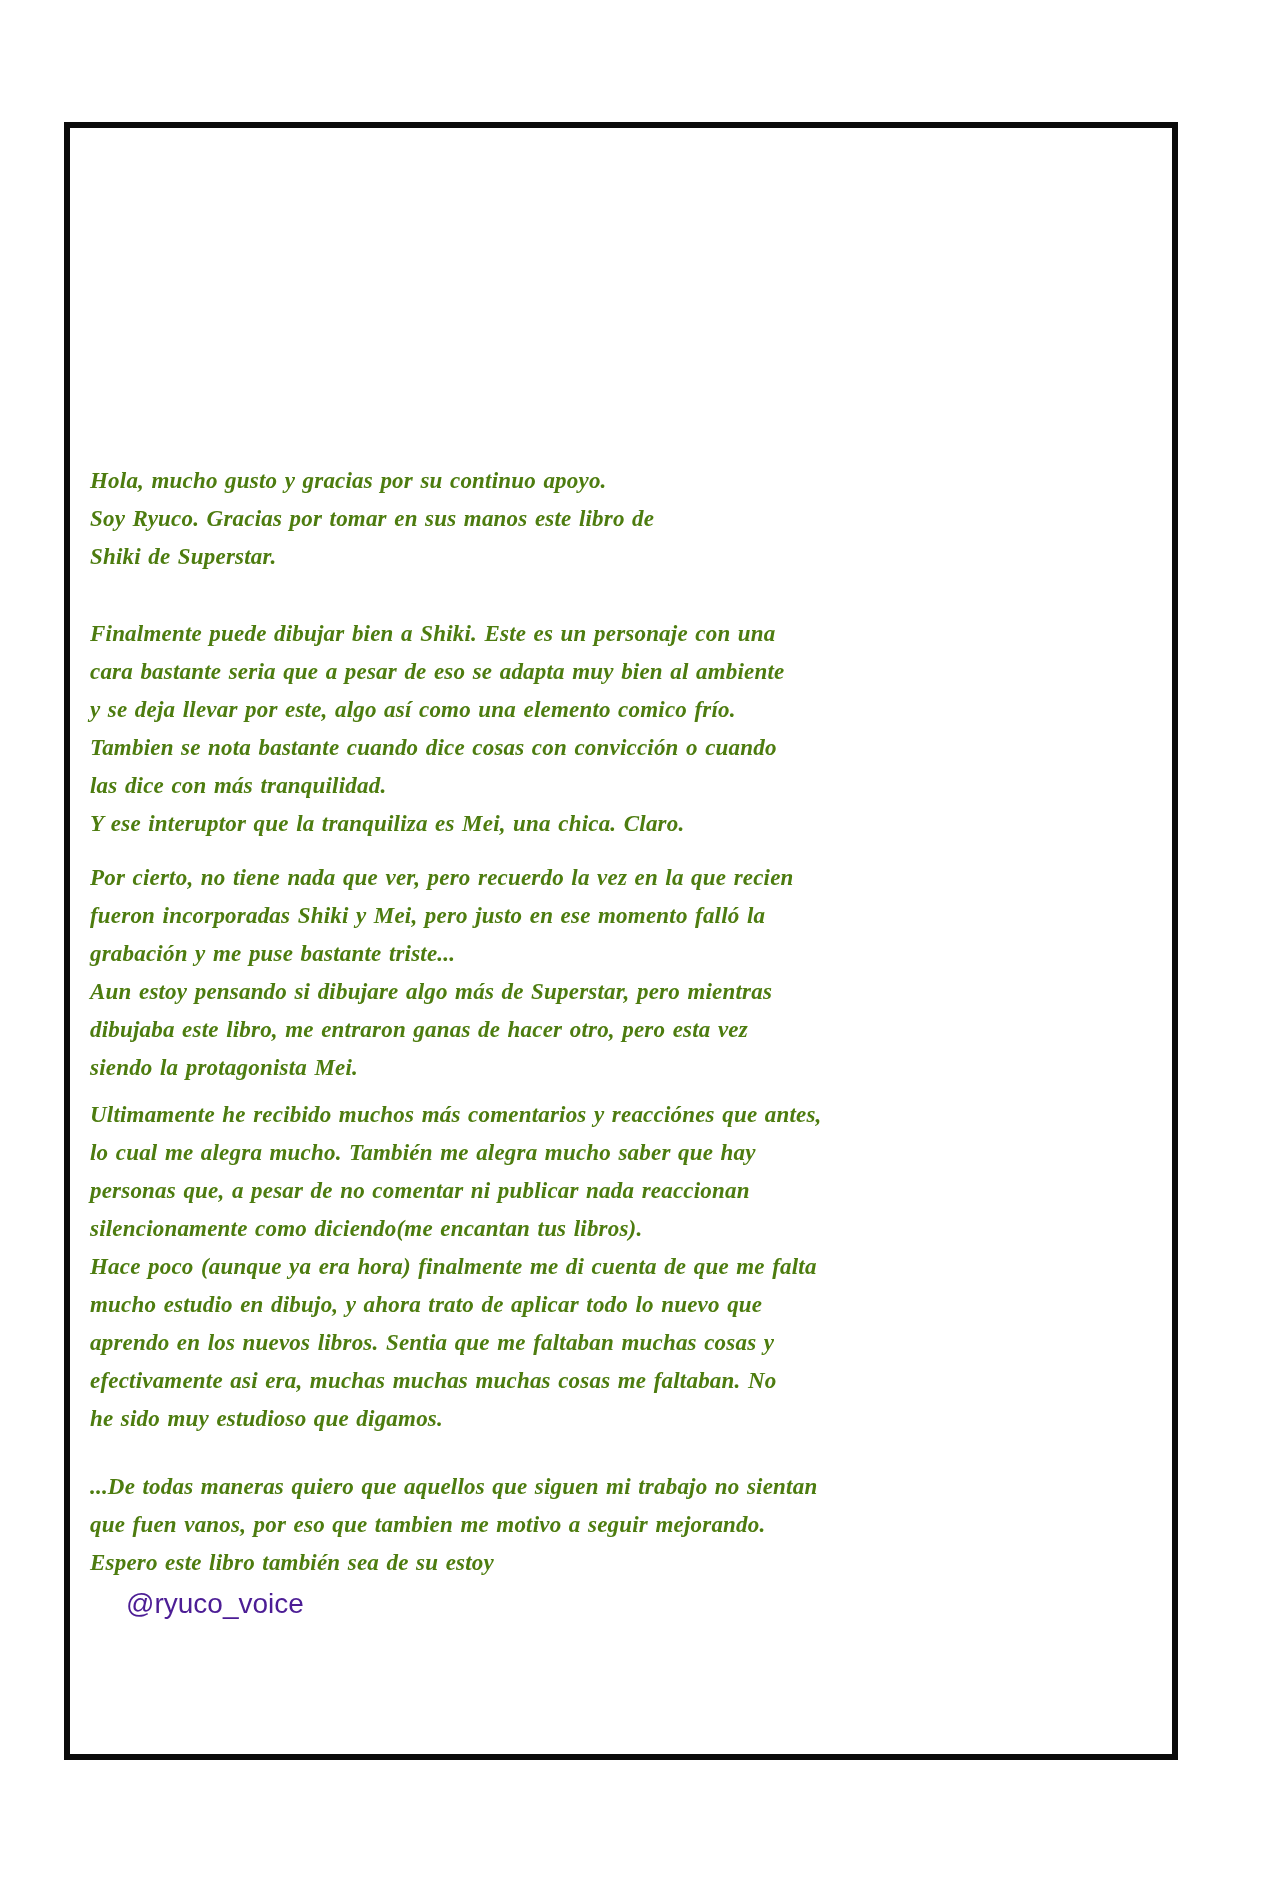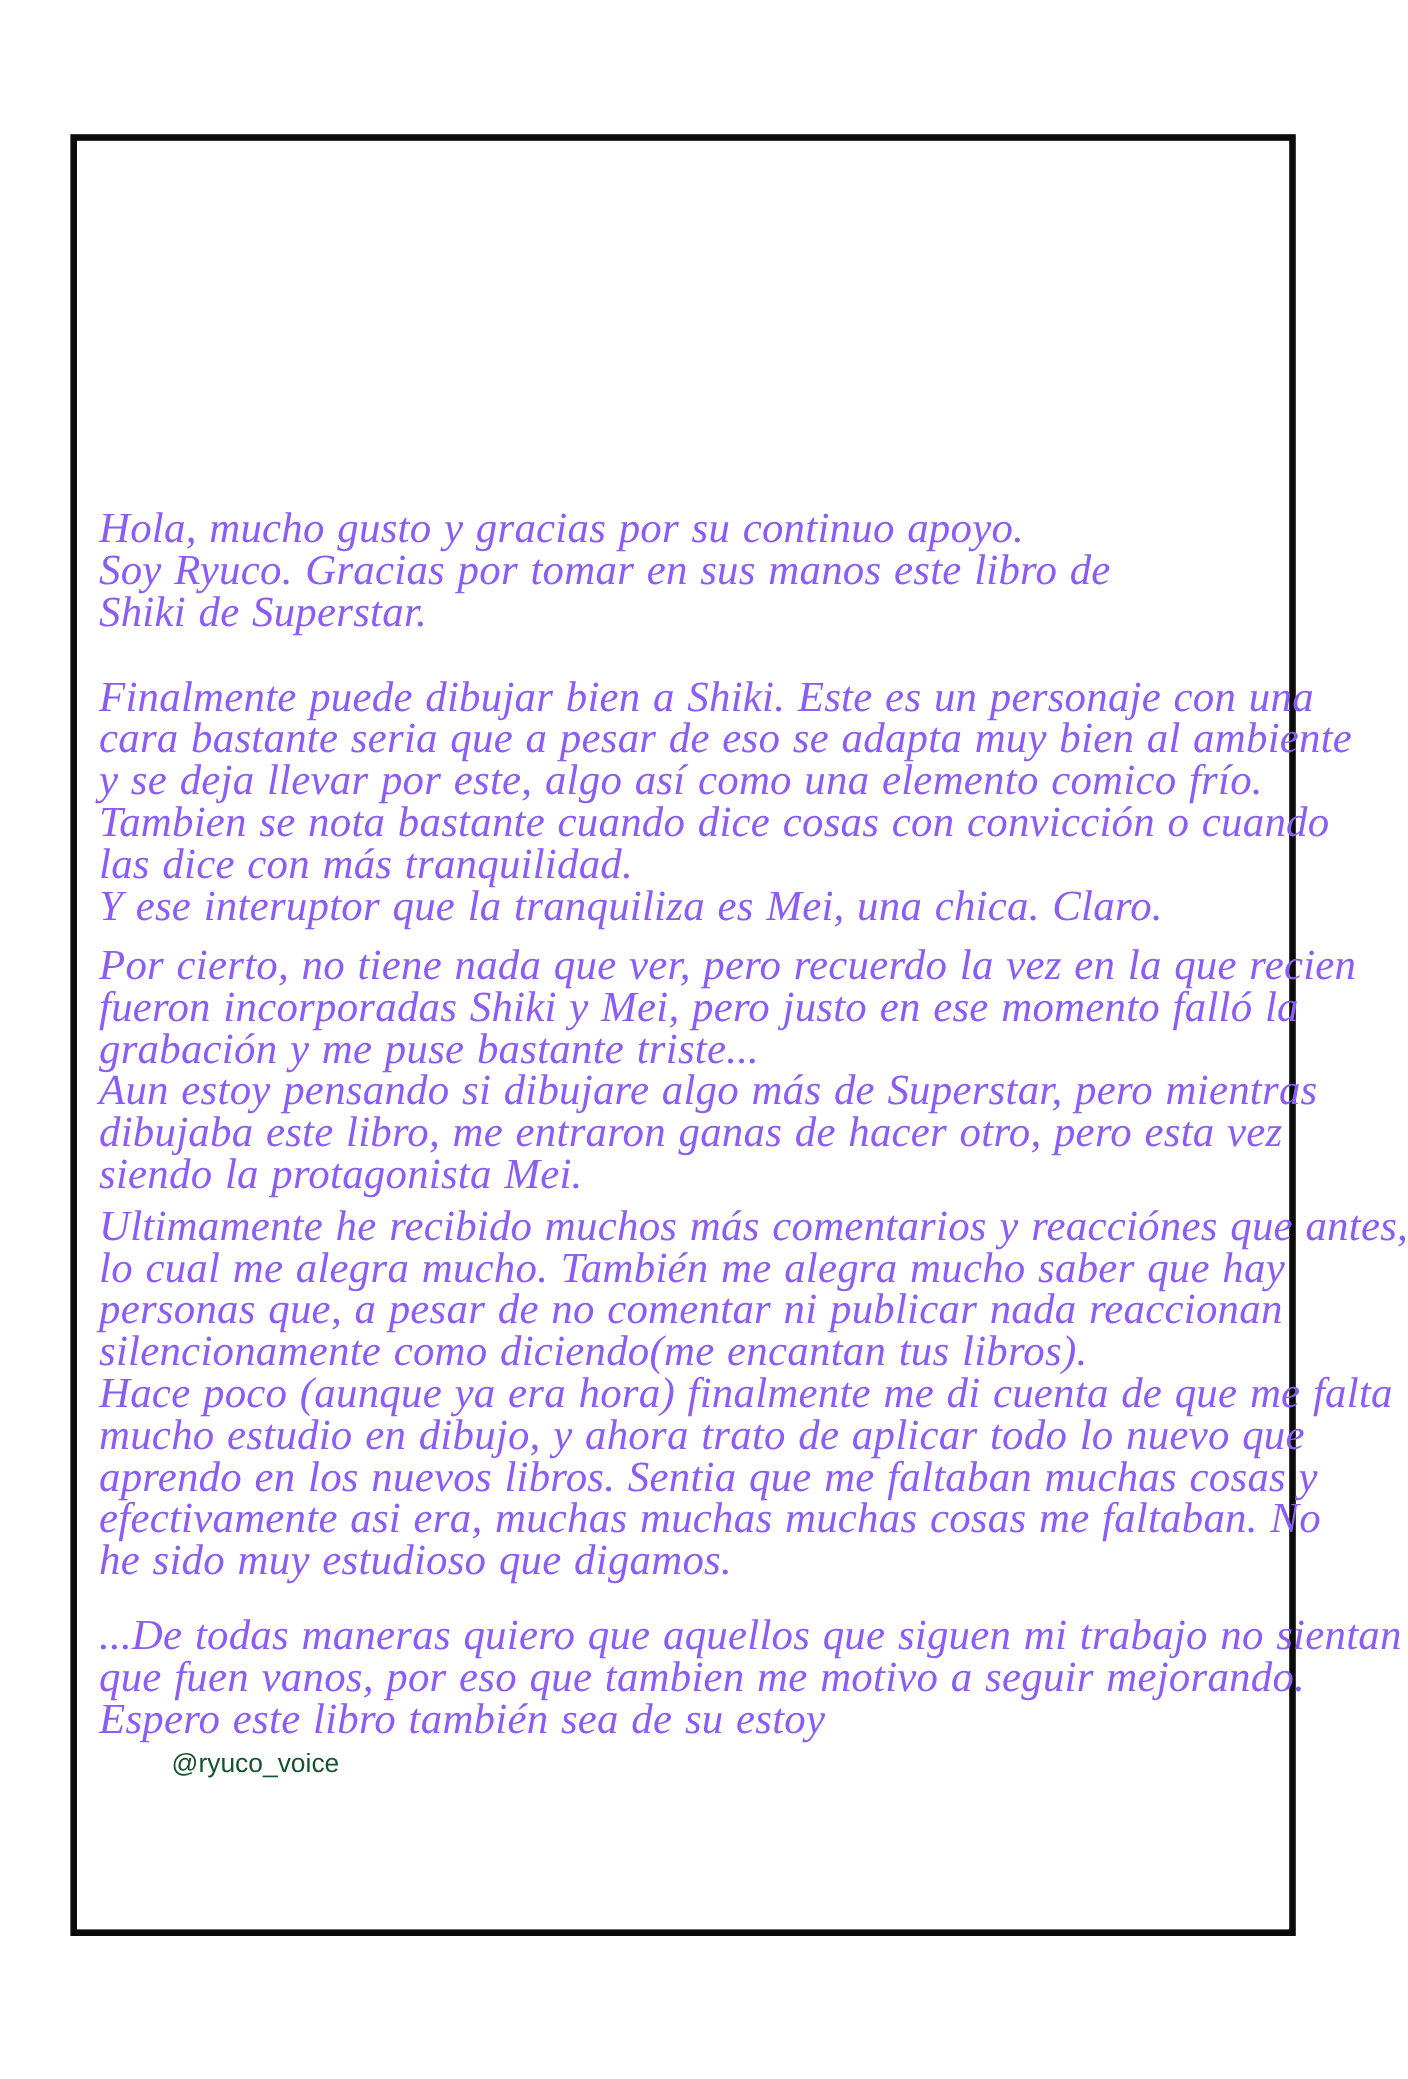--- a/index.html
+++ b/index.html
@@ -31,44 +31,44 @@
   }
   .content {
     position: absolute;
     left: 20px;   
     top: 334px;   
     width: 1078px;
   }
   .para {
     margin: 0;
     font-family: "Liberation Serif", serif;
-    font-weight: normal;
+    font-weight: bold;
     font-style: italic;
-    font-size: 39px;
+    font-size: 23px;
     line-height: 38px;
     letter-spacing: 0.2px;
     word-spacing: 1.5px;
-    color: #8b5cf6;
+    color: #4d7c0f;
     white-space: pre;       
   }
   .para:nth-of-type(2) { margin-top: 39px; }
   .para:nth-of-type(3) { margin-top: 16px; }
   .para:nth-of-type(4) { }
   .para:nth-of-type(5) { margin-top: 9px; }
   .para:nth-of-type(6) { }
   .para:nth-of-type(7) { margin-top: 30px; }
   .signature {
     margin-top: 6px;
-    margin-left: 66px;
+    margin-left: 36px;
     font-family: "Liberation Sans", sans-serif;
     font-weight: 400;
     font-style: normal;
-    font-size: 24px;
+    font-size: 28px;
     line-height: 32px;
-    color: #14532d;
+    color: #4c1d95;
   }
   
   .speck {
     position: absolute;
     background: #8a8a8a;
     border-radius: 50%;
     opacity: 0.7;
   }
   .speck-1 { left: 316px; top: 136px; width: 4px; height: 3px; }
   .speck-2 { left: 442px; top: 133px; width: 3px; height: 3px; }

